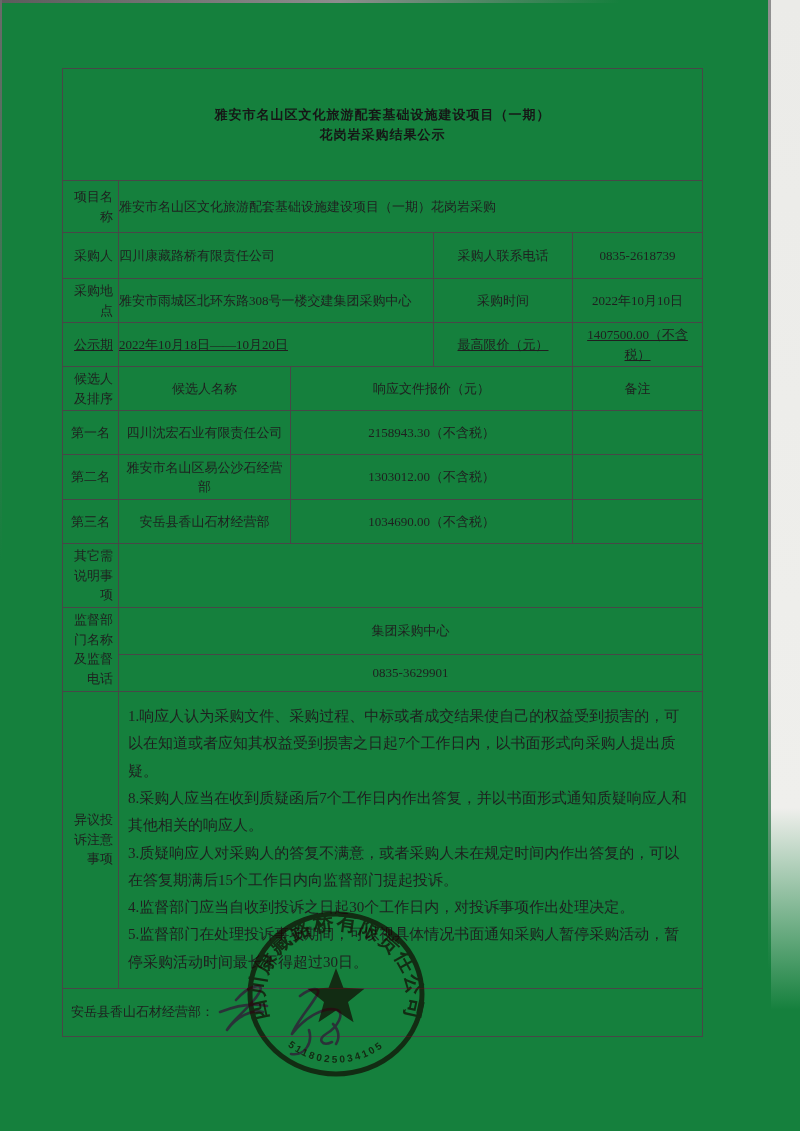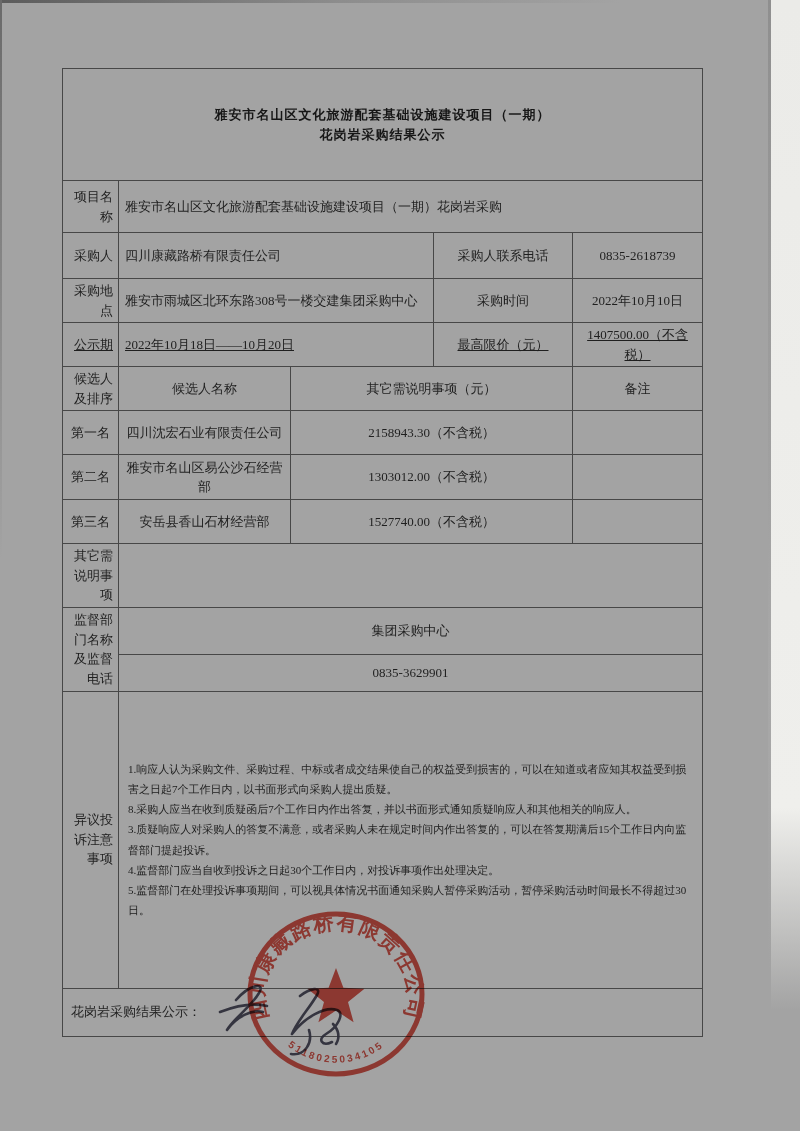--- a/index.html
+++ b/index.html
@@ -1,49 +1,49 @@
 <!DOCTYPE html>
 <html><head>
 <meta charset="utf-8">
 <style>
   * { margin:0; padding:0; box-sizing:border-box; }
   html,body { width:800px; height:1131px; }
   body { background:#f4f3f1; font-family:"Liberation Serif","DejaVu Serif",serif; color:#1f1f1f; }
-  .sheet { position:relative; width:800px; height:1131px; background:#a3a3a3; overflow:hidden; }
+  .sheet { position:relative; width:800px; height:1131px; background:#15803d; overflow:hidden; }
 
   
   .edge-top   { position:absolute; left:0; top:0; width:620px; height:3px;
                 background:linear-gradient(to right,#5c5c5c 0%,#8d8d8d 55%,rgba(180,180,180,0) 100%); }
   .edge-left  { position:absolute; left:0; top:0; width:2px; height:560px;
                 background:linear-gradient(to bottom,#6a6a6a 0%,rgba(150,150,150,0) 100%); }
   .edge-right-strip { position:absolute; left:771px; top:0; width:29px; height:1010px;
                 background:linear-gradient(to bottom,#ebebe8 0%,#efefec 80%,rgba(250,250,248,0) 100%); }
   .edge-right-line  { position:absolute; left:768px; top:0; width:3px; height:970px;
                 background:linear-gradient(to bottom,#8f8f8f 0%,#a8a8a8 70%,rgba(190,190,190,0) 100%); }
 
   table.doc { position:absolute; left:62px; top:68px; width:640px;
               border-collapse:collapse; table-layout:fixed; z-index:1; }
   table.doc td { border:1.6px solid #474747; vertical-align:middle;
                  font-size:13px; line-height:1.5; word-break:break-all; }
 
   .title-cell { text-align:center; font-family:"Liberation Sans","DejaVu Sans",sans-serif;
                 font-weight:700; font-size:20px; line-height:35px; letter-spacing:1px; color:#161616; }
 
   td.lbl  { padding:2px 5px 2px 5px; text-align:right; line-height:1.5; }
-  td.valL { padding:2px 6px; text-align:left; }
+  td.valL { padding:2px 0; text-align:left; }
   td.valC { padding:2px 4px; text-align:center; }
 
   .rh-title { height:112px; }
   .rh-r1 { height:52px; } .rh-r2 { height:46px; } .rh-r3 { height:42px; } .rh-r4 { height:43px;text-decoration:underline; }
   .rh-r5 { height:43px; } .rh-r6 { height:44px; } .rh-r7 { height:45px; } .rh-r8 { height:44px; }
   .rh-r9 { height:62px; } .rh-r10a { height:47px; } .rh-r10b { height:37px; }
   .rh-r11 { height:297px; } .rh-r12 { height:48px; }
 
   td.objection-cell { padding:10px 9px; }
-  .objection-text div { text-align:left; line-height:1.82; font-size:11px; }
+  .objection-text div { text-align:left; line-height:1.82; font-size:15px; }
 
   td.sign-cell { padding:2px 8px; font-size:14px; }
 
   .stamp { position:absolute; left:243px; top:906px; width:186px; height:176px;
            z-index:3; mix-blend-mode:multiply; opacity:.85; }
   .signature { position:absolute; left:212px; top:972px; width:175px; height:95px;
            z-index:2; opacity:.92; }
 </style>
 </head>
 <body>
@@ -94,42 +94,42 @@
     <tr class="rh-r4">
       <td class="lbl">公示期</td>
       <td colspan="2" class="valL">2022年10月18日——10月20日</td>
       <td class="valC">最高限价（元）</td>
       <td class="valC">1407500.00（不含税）</td>
     </tr>
 
     <tr class="rh-r5">
       <td class="lbl">候选人及排序</td>
       <td class="valC">候选人名称</td>
-      <td colspan="2" class="valC">其它需说明事项（元）</td>
+      <td colspan="2" class="valC">响应文件报价（元）</td>
       <td class="valC">备注</td>
     </tr>
 
     <tr class="rh-r6">
       <td class="valC">第一名</td>
       <td class="valC">四川沈宏石业有限责任公司</td>
       <td colspan="2" class="valC">2158943.30（不含税）</td>
       <td class="valC"></td>
     </tr>
 
     <tr class="rh-r7">
       <td class="valC">第二名</td>
       <td class="valC">雅安市名山区易公沙石经营部</td>
       <td colspan="2" class="valC">1303012.00（不含税）</td>
       <td class="valC"></td>
     </tr>
 
     <tr class="rh-r8">
       <td class="valC">第三名</td>
       <td class="valC">安岳县香山石材经营部</td>
-      <td colspan="2" class="valC">1527740.00（不含税）</td>
+      <td colspan="2" class="valC">1034690.00（不含税）</td>
       <td class="valC"></td>
     </tr>
 
     <tr class="rh-r9">
       <td class="lbl">其它需说明事项</td>
       <td colspan="4" class="valL"></td>
     </tr>
 
     <tr class="rh-r10a">
       <td rowspan="2" class="lbl">监督部门名称及监督电话</td>
@@ -147,21 +147,21 @@
           <div>8.采购人应当在收到质疑函后7个工作日内作出答复，并以书面形式通知质疑响应人和其他相关的响应人。</div>
           <div>3.质疑响应人对采购人的答复不满意，或者采购人未在规定时间内作出答复的，可以在答复期满后15个工作日内向监督部门提起投诉。</div>
           <div>4.监督部门应当自收到投诉之日起30个工作日内，对投诉事项作出处理决定。</div>
           <div>5.监督部门在处理投诉事项期间，可以视具体情况书面通知采购人暂停采购活动，暂停采购活动时间最长不得超过30日。</div>
         </div>
       </td>
     </tr>
 
     <tr class="rh-r12">
       <td colspan="5" class="sign-cell">
-        <span>花岗岩采购结果公示：</span>
+        <span>安岳县香山石材经营部：</span>
       </td>
     </tr>
   </tbody>
     </table>
 
   <svg class="signature" viewBox="0 0 175 95">
     <g fill="none" stroke="#2c2c38" stroke-width="2.6" stroke-linecap="round" stroke-linejoin="round">
       <path d="M24,28 C38,12 54,10 47,21 C39,35 22,46 15,58 C25,44 41,37 51,40"></path>
       <path d="M8,40 C26,33 42,31 55,34"></path>
       <path d="M88,24 C98,16 110,14 105,23 C97,37 85,49 80,62 C93,45 113,34 125,38 C133,41 126,55 114,62 C105,67 110,75 120,70"></path>

